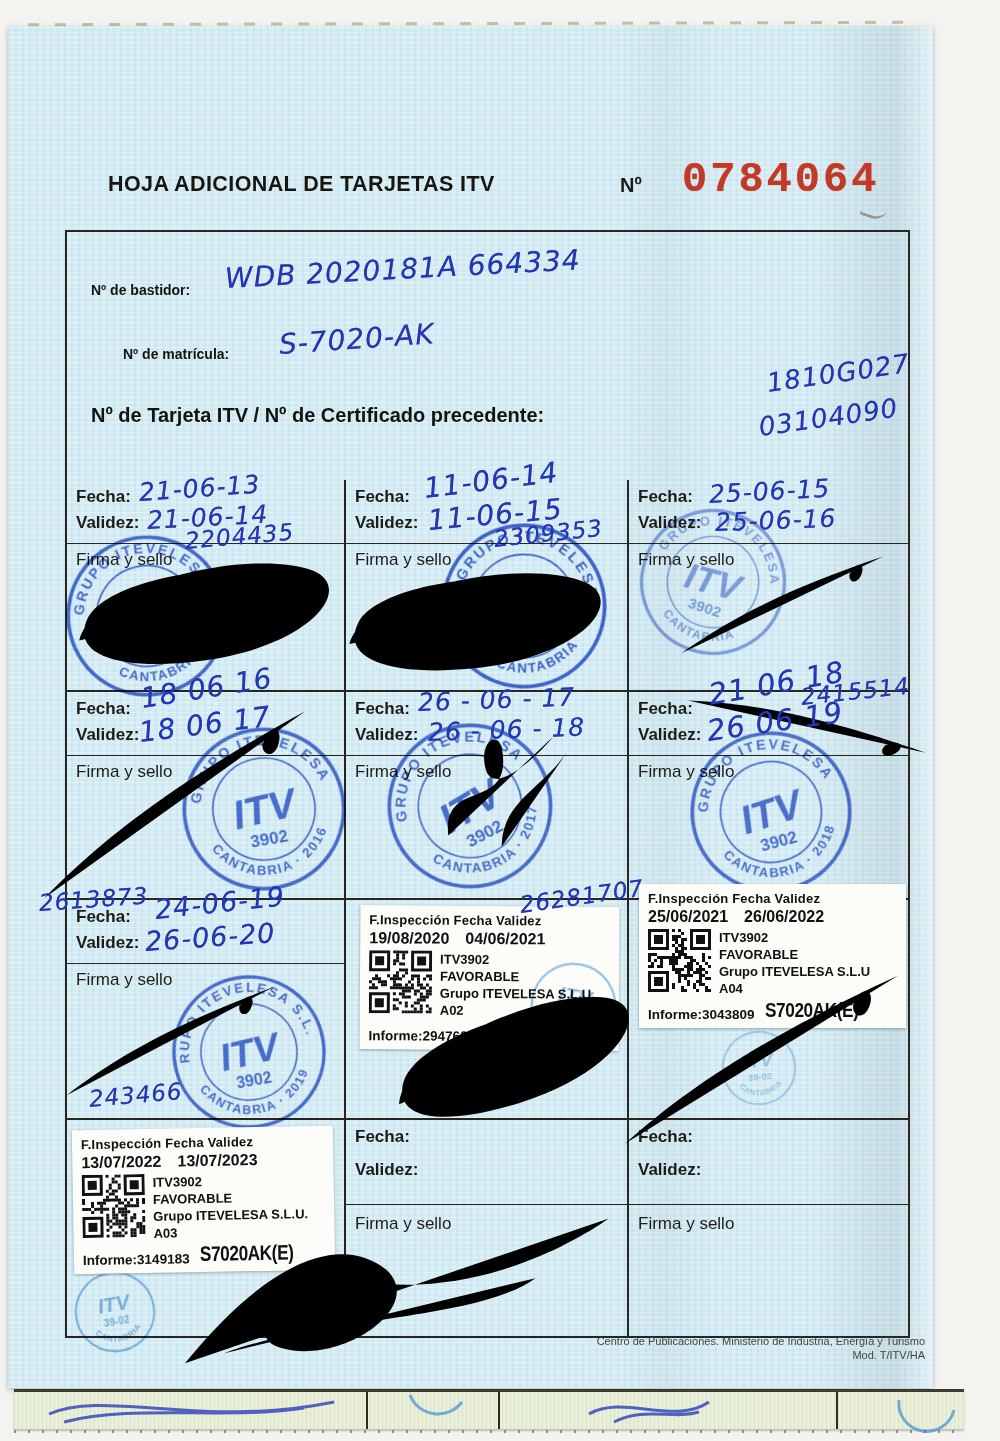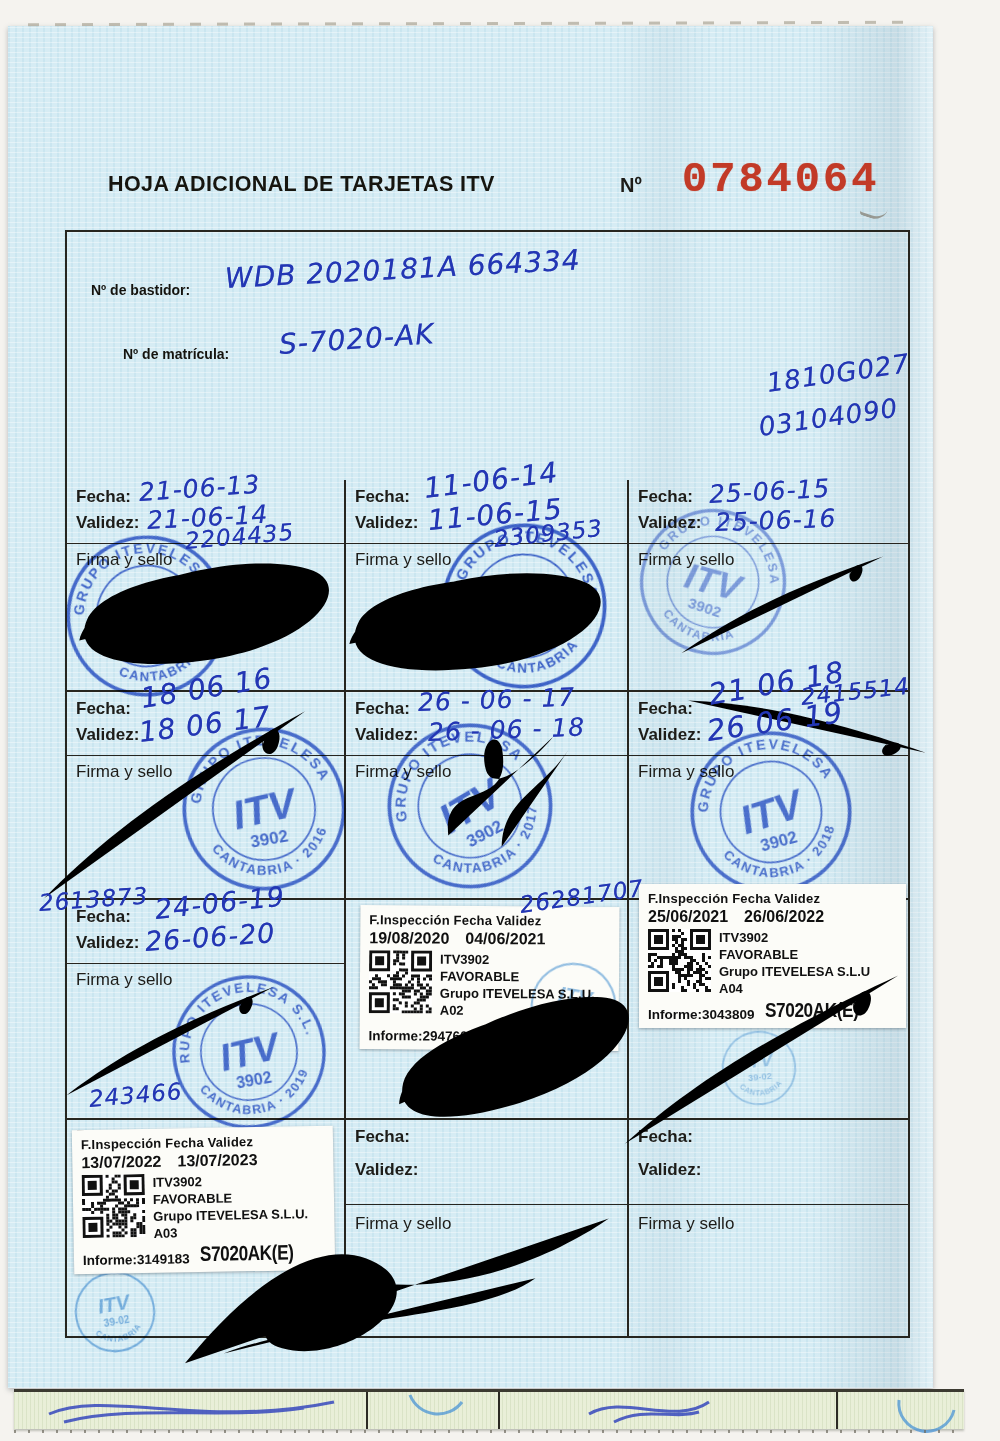--- a/index.html
+++ b/index.html
@@ -108,20 +108,21 @@
   <div class="staple"></div>
 
   <div class="main-box">
 
     <div class="fld-label" style="left:24px;top:50px;">Nº de bastidor:</div>
     <span class="hw" style="left:158px;top:30px;font-size:28px;transform:rotate(-3deg);">WDB 2020181A 664334</span>
 
     <div class="fld-label" style="left:24px;top:114px;margin-left:32px;">Nº de matrícula:</div>
     <span class="hw" style="left:212px;top:96px;font-size:28px;transform:rotate(-4deg);">S-7020-AK</span>
 
+    <div class="fld-label bold" style="left:24px;top:172px;">Nº de Tarjeta ITV /  Nº de Certificado precedente:</div>
     <span class="hw" style="left:700px;top:136px;font-size:26px;transform:rotate(-8deg);">1810G027</span>
     <span class="hw" style="left:692px;top:180px;font-size:26px;transform:rotate(-8deg);">03104090</span>
 
 
     <div class="grid">
 
       <div class="cell">
         <div class="lab f">Fecha:</div>
         <div class="lab v">Validez:</div>
         <div class="divider"></div>
@@ -823,20 +824,24 @@
       <div class="cell tall">
         <div class="lab f">Fecha:</div>
         <div class="lab v">Validez:</div>
         <div class="divider"></div>
         <div class="lab s">Firma y sello</div>
       </div>
 
     </div>
   </div>
 
+  <div class="footer">
+    <div>Centro de Publicaciones. Ministerio de Industria, Energía y Turismo</div>
+    <div>Mod. T/ITV/HA</div>
+  </div>
 
   <div class="strip">
     <div class="vline" style="left:352px;"></div>
     <div class="vline" style="left:484px;"></div>
     <div class="vline" style="left:822px;"></div>
     <svg style="left:30px;top:2px;" width="300" height="34" viewBox="0 0 300 34">
       <path d="M5,20 C60,-5 160,35 290,8 M20,28 C90,10 180,26 260,14" fill="none" stroke="#2a3dbb" stroke-width="3" opacity=".8"></path>
     </svg>
     <svg style="left:570px;top:0px;" width="130" height="36" viewBox="0 0 130 36">
       <path d="M5,22 C40,2 90,34 125,10 M30,30 C60,14 90,28 115,20" fill="none" stroke="#2a3dbb" stroke-width="3" opacity=".8"></path>

